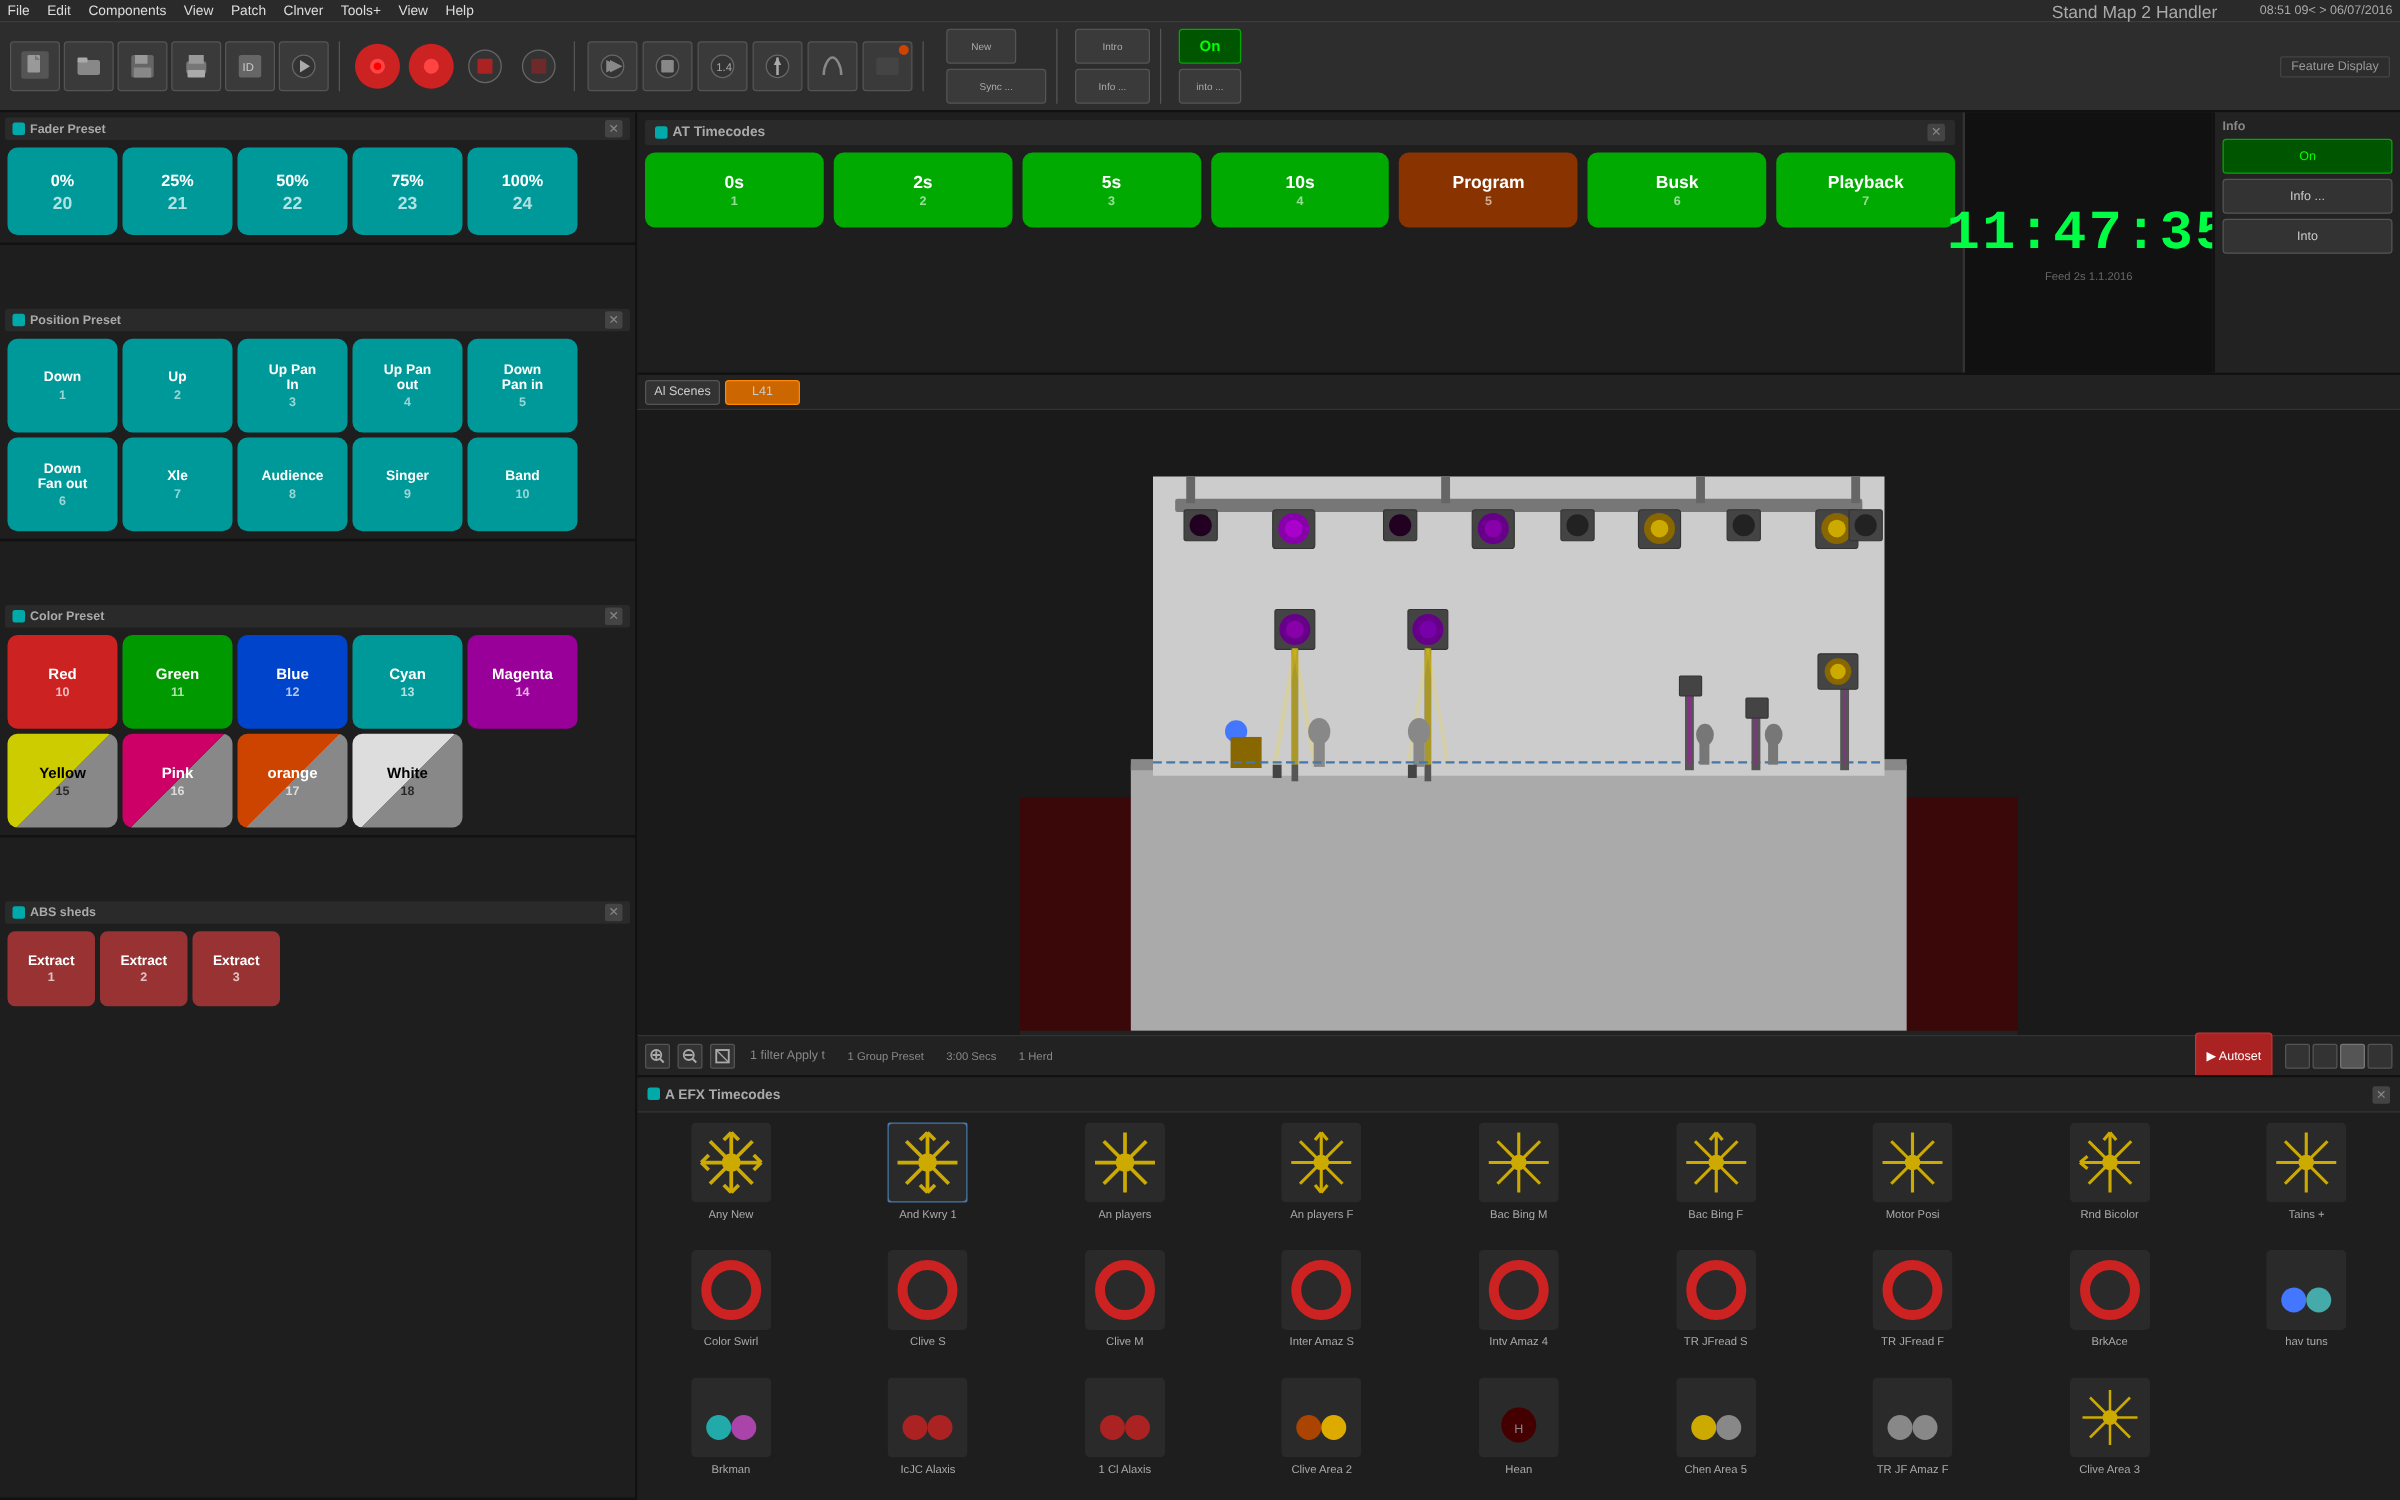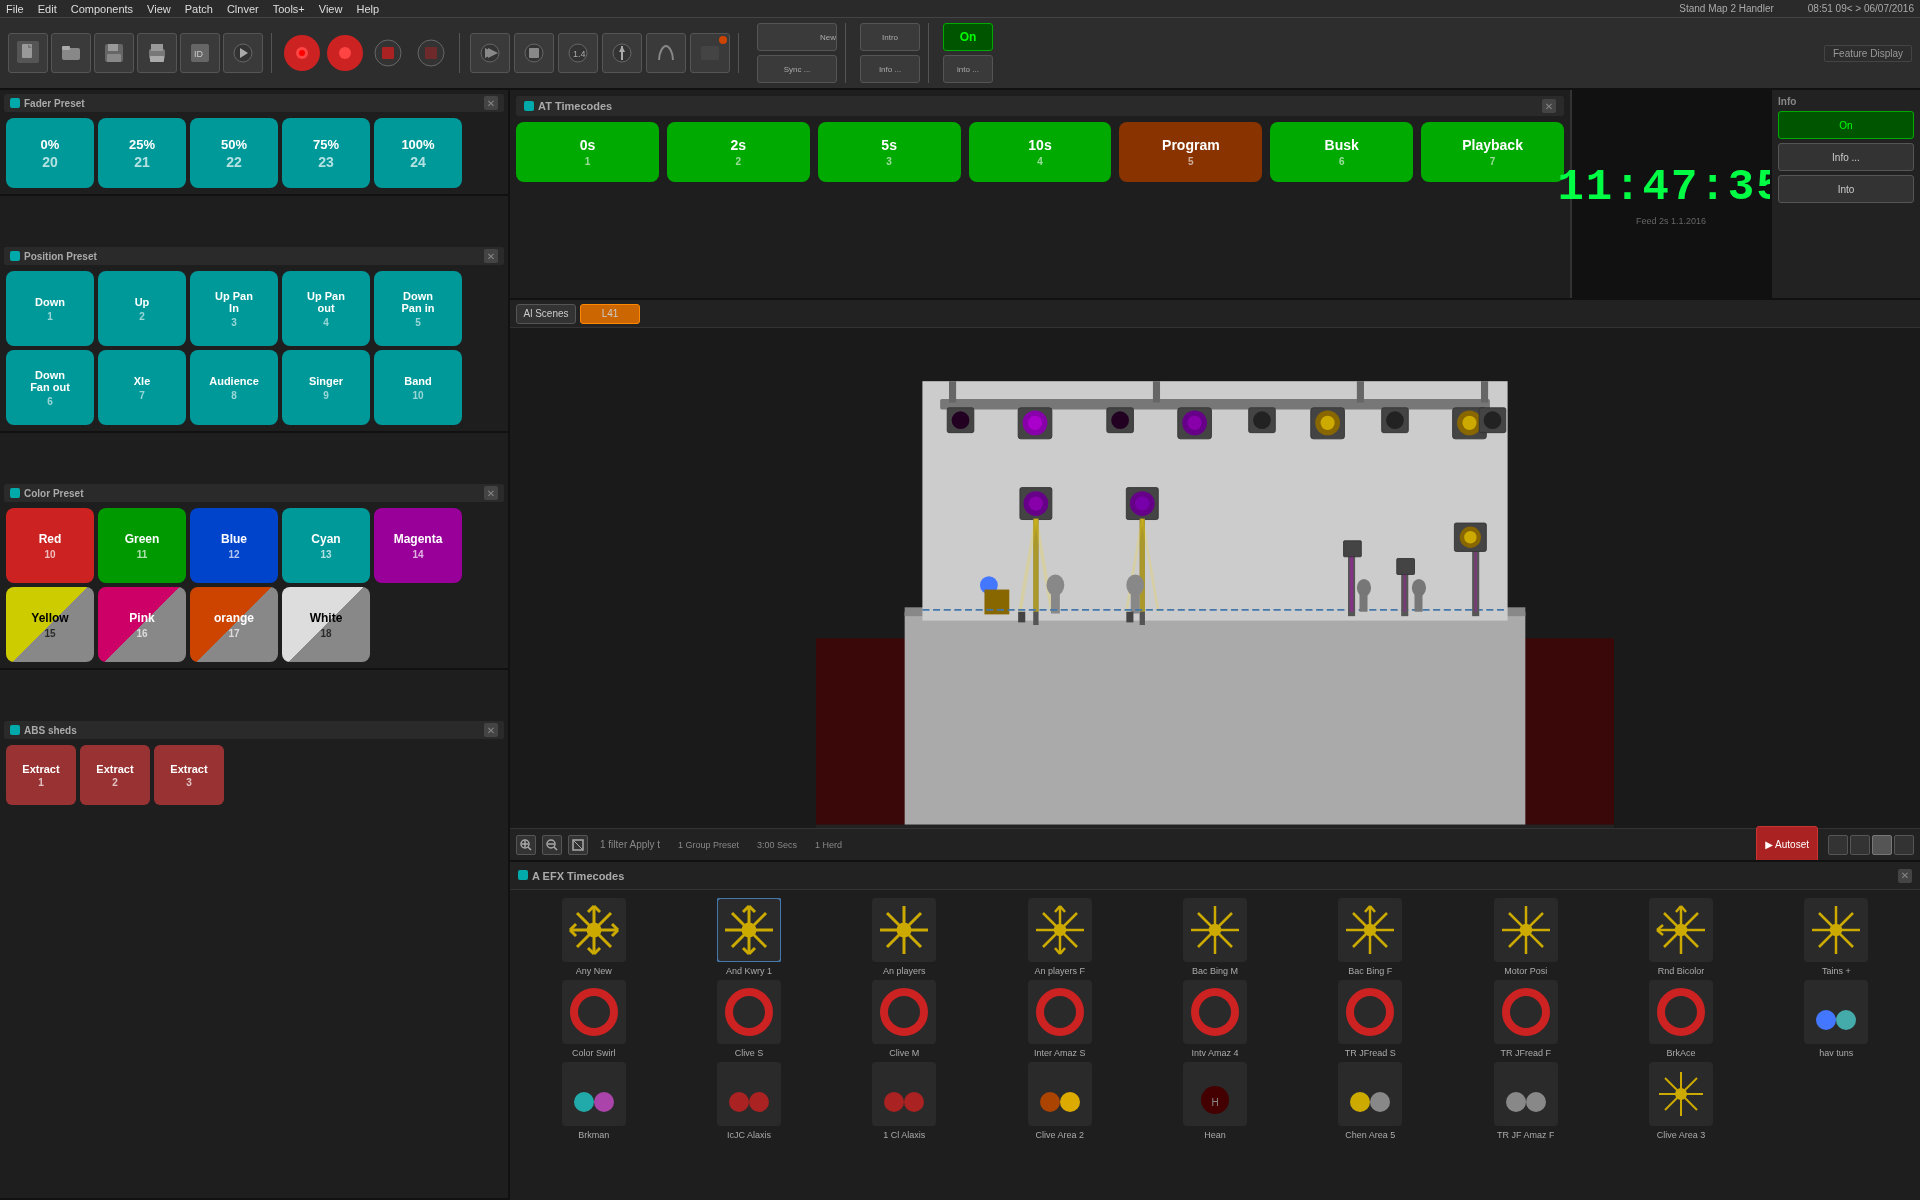--- a/index.html
+++ b/index.html
@@ -394,21 +394,21 @@
 <div class="menu-bar">
   <span>File</span>
   <span>Edit</span>
   <span>Components</span>
   <span>View</span>
   <span>Patch</span>
   <span>Clnver</span>
   <span>Tools+</span>
   <span>View</span>
   <span>Help</span>
-  <span style="margin-left:auto; font-size:10px; color:#aaa">Stand Map 2 Handler</span>
+  <span style="margin-left:auto; font-size:14px; color:#aaa">Stand Map 2 Handler</span>
   <span style="font-size:10px; color:#aaa; margin-left:20px">08:51 09&lt; &gt; 06/07/2016</span>
 </div>
 
 <div class="toolbar">
   <div class="toolbar-group">
     <div class="tb-btn">
       <div class="tb-btn-icon" style="background:#555; display:flex; align-items:center; justify-content:center;">
         <svg width="18" height="18" viewBox="0 0 18 18">
             <rect x="3" y="1" width="10" height="14" rx="1" fill="#999"></rect>
             <polygon points="9,1 13,5 9,5" fill="#777"></polygon>
@@ -513,21 +513,21 @@
     </div>
     <div class="tb-btn" style="position:relative;">
       <svg width="22" height="22" viewBox="0 0 22 22">
           <rect x="2" y="4" width="18" height="14" rx="2" fill="#444"></rect>
         </svg>
       <div style="position:absolute; top:2px; right:2px; width:8px; height:8px; background:#cc4400; border-radius:50%;"></div>
     </div>
   </div>
 
   <div style="display:flex; flex-direction:column; gap:4px; margin-left:8px; padding-right:8px; border-right: 1px solid #555;">
-    <div class="tb-btn" style="width:80px; height:28px;align-items:flex-end;">
+    <div class="tb-btn" style="width:56px; height:28px;">
       <div class="tb-label">New</div>
     </div>
     <div class="tb-btn" style="width:80px; height:28px;">
       <div class="tb-label">Sync ...</div>
     </div>
   </div>
 
   <div style="display:flex; flex-direction:column; gap:4px; margin-left:8px; padding-right:8px; border-right: 1px solid #555;">
     <div class="tb-btn" style="width:60px; height:28px;">
       <div class="tb-label">Intro</div>
@@ -952,21 +952,21 @@
 
       <div class="effects-panel-header">
         <div style="display:flex; gap:4px;">
           <div style="width:10px; height:10px; background:#00aaaa; border-radius:2px;"></div>
           <span class="effects-panel-title">A EFX Timecodes</span>
         </div>
         <div class="panel-close">✕</div>
       </div>
 
       <div style="flex:1; overflow-y:auto; padding:8px;">
-        <div style="display:grid; grid-template-columns: repeat(9, 1fr); gap:4px;">
+        <div style="display:grid; grid-template-columns: repeat(9, 1fr); gap:24px;">
 
           <div class="effect-cell">
             <svg class="effect-icon" viewBox="0 0 64 64">
               <rect width="64" height="64" rx="4" fill="#2a2a2a"></rect>
               <g stroke="#ccaa00" stroke-width="3" fill="none">
                 <line x1="32" y1="8" x2="32" y2="56"></line>
                 <line x1="8" y1="32" x2="56" y2="32"></line>
                 <line x1="15" y1="15" x2="49" y2="49"></line>
                 <line x1="49" y1="15" x2="15" y2="49"></line>
                 <circle cx="32" cy="32" r="6" fill="#ccaa00"></circle>

